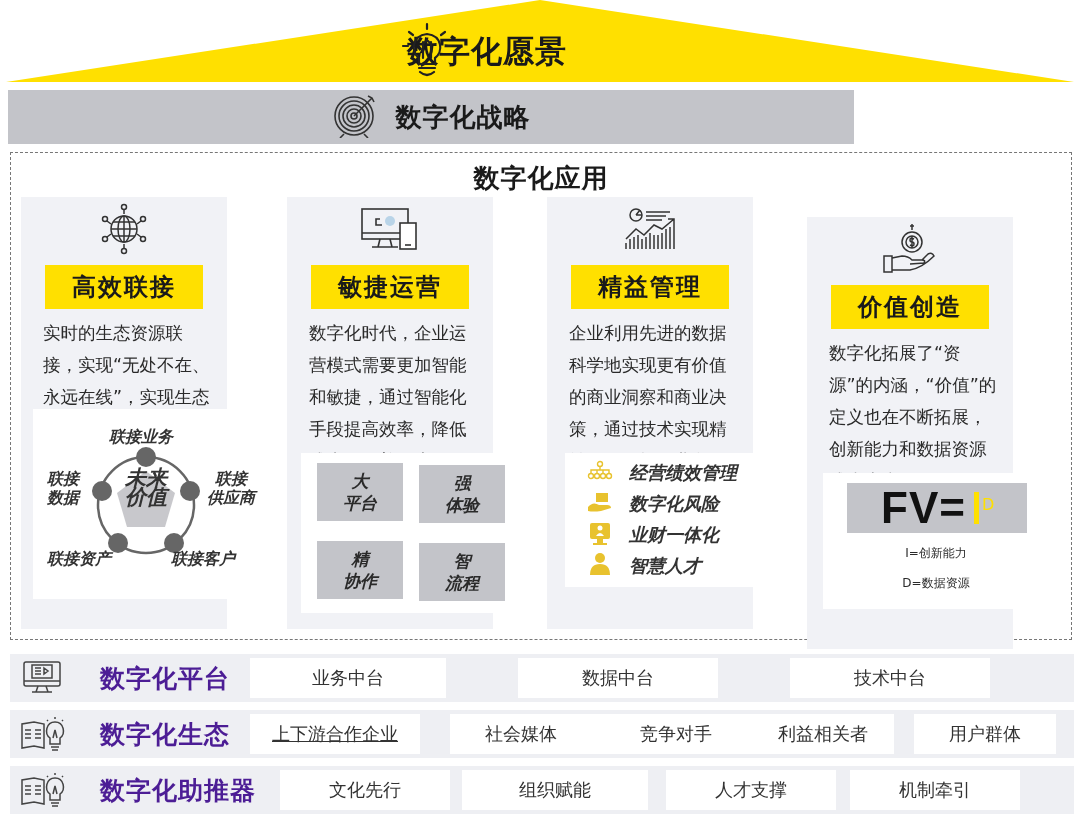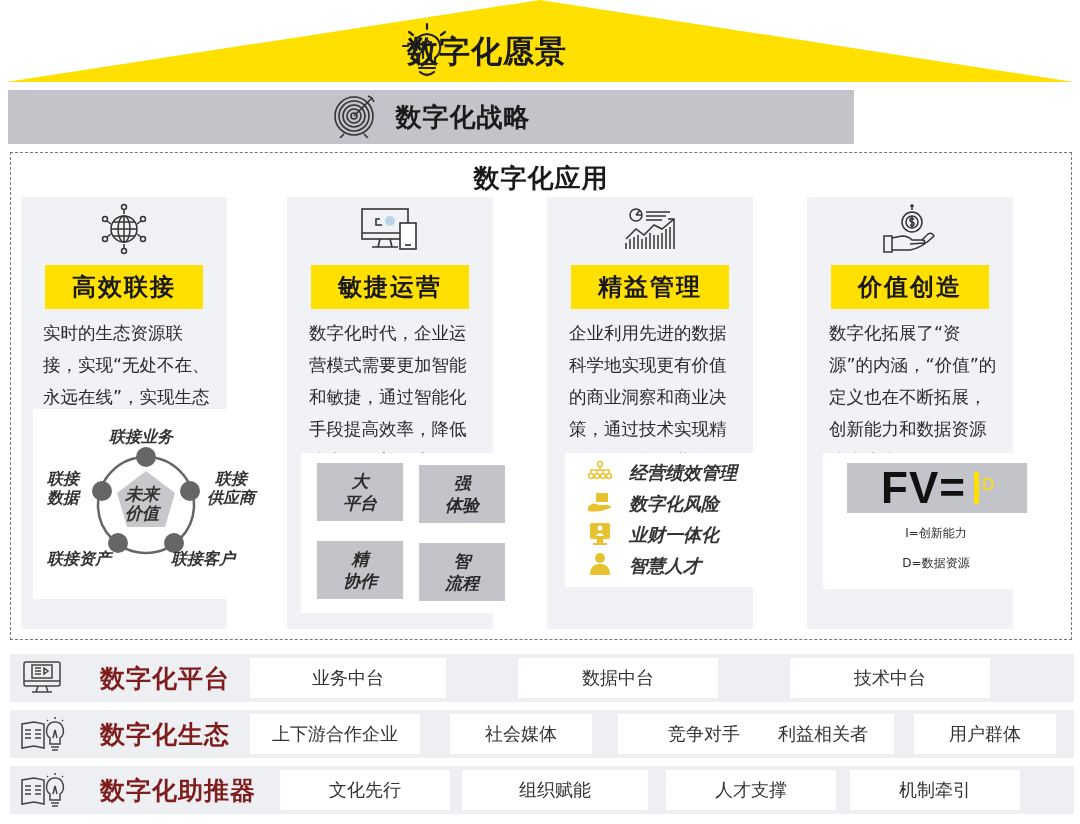--- a/index.html
+++ b/index.html
@@ -43,21 +43,21 @@
   .fvpanel { position: absolute; left: 16px; top: 256px; width: 226px; height: 136px; }
   .fv { position: absolute; left: 24px; top: 10px; width: 180px; height: 50px; background: #c3c4c9; display: flex; align-items: center; padding-left: 34px; }
   .fv .main { font-size: 44px; font-weight: bold; color: #111; letter-spacing: 1px; font-family: "Liberation Sans", sans-serif; }
   .fv .ibar { display: inline-block; width: 5px; height: 32px; background: #ffe000; margin-left: 8px; }
   .fv .d { font-size: 16px; color: #ffe000; margin-left: 3px; margin-top: -8px; }
   .fv-legend { position: absolute; left: 0; right: 0; text-align: center; font-size: 12px; color: #2a2a2a; }
 
   
   .row { position: absolute; left: 10px; width: 1064px; height: 48px; background: #eeeff3; }
   .row .ricon { position: absolute; left: 10px; top: 6px; width: 44px; height: 36px; }
-  .row .rlabel { position: absolute; left: 90px; top: 0; height: 48px; display: flex; align-items: center; font-size: 25px; font-weight: bold; color: #7f1d1d; letter-spacing: 1px; }
+  .row .rlabel { position: absolute; left: 90px; top: 0; height: 48px; display: flex; align-items: center; font-size: 25px; font-weight: bold; color: #4c1d95; letter-spacing: 1px; }
   .chip { position: absolute; top: 4px; height: 40px; background: #ffffff; display: flex; align-items: center; justify-content: center; font-size: 18px; color: #333; }
 </style>
 </head>
 <body>
 
 <div class="roof">
   <svg width="1068" height="84" viewBox="0 0 1068 84">
     <polygon points="0,82 534,0 1068,82" fill="#ffe000"></polygon>
   </svg>
   <div class="roof-title">
@@ -121,21 +121,21 @@
         </g>
         <polygon points="113,62 142,84 132,118 94,118 84,84" fill="#c8c8cc"></polygon>
         <g fill="#666">
           <circle cx="113" cy="48" r="10"></circle>
           <circle cx="157" cy="82" r="10"></circle>
           <circle cx="141" cy="134" r="10"></circle>
           <circle cx="85" cy="134" r="10"></circle>
           <circle cx="69" cy="82" r="10"></circle>
         </g>
       </svg>
-      <div class="net-label" style="left:92px;top:76px;font-size:17px;">未来<br>价值</div>
+      <div class="net-label" style="left:92px;top:60px;font-size:21px;">未来<br>价值</div>
       <div class="net-label" style="left:76px;top:18px;">联接业务</div>
       <div class="net-label" style="left:166px;top:60px;width:64px;">联接<br>供应商</div>
       <div class="net-label" style="left:138px;top:140px;">联接客户</div>
       <div class="net-label" style="left:14px;top:140px;">联接资产</div>
       <div class="net-label" style="left:14px;top:60px;">联接<br>数据</div>
     </div>
   </div>
 
   <div class="card" style="left:276px;">
     <div class="icon">
@@ -228,21 +228,21 @@
                 <circle cx="13" cy="6" r="5"></circle>
                 <path d="M3 23 Q3 12 13 12 Q23 12 23 23 Z"></path>
               </g>
             </svg>
         </span>
         <span class="txt">智慧人才</span>
       </div>
     </div>
   </div>
 
-  <div class="card" style="left:796px;">
+  <div class="card" style="left:796px;margin-top:20px;">
     <div class="icon">
       <svg width="56" height="54" viewBox="0 0 56 54">
         <g stroke="#333" stroke-width="1.5" fill="none">
           <path d="M30 2 L30 8 M28 4 L32 4"></path>
           <circle cx="30" cy="20" r="10"></circle>
             <circle cx="30" cy="20" r="6"></circle>
           <path d="M32 17 Q28 15 28 18 Q28 20 30 20 Q32 20 32 22 Q32 25 28 23 M30 14 L30 26"></path>
           <rect x="2" y="34" width="8" height="16"></rect>
           <path d="M10 36 L20 34 Q26 34 30 38 L40 38 Q44 38 42 41 L28 42 M10 48 L28 48 Q40 46 52 34 Q50 30 46 32 L40 38"></path>
         </g>
@@ -285,23 +285,23 @@
         <g stroke="#444" stroke-width="1.5" fill="none">
           <path d="M2 8 L2 32 L14 30 L24 32 L24 8 L14 6 Z"></path>
           <path d="M5 14 L11 14 M5 18 L11 18 M5 22 L11 22 M15 14 L21 14 M15 18 L21 18 M15 22 L21 22"></path>
           <path d="M30 22 C24 18 26 6 35 6 C44 6 46 18 40 22 L40 28 L30 28 Z"></path>
           <path d="M33 22 L35 14 L37 22 M31 31 L39 31 M32 34 L38 34"></path>
           <path d="M35 1 L35 3 M27 4 L28 5 M43 4 L42 5"></path>
         </g>
       </svg>
   </span>
   <span class="rlabel">数字化生态</span>
-  <span class="chip" style="left:240px;width:170px;">上下游合作企业</span>
+  <span class="chip" style="left:240px;width:170px;text-decoration:underline;">上下游合作企业</span>
   <span class="chip" style="left:440px;width:142px;">社会媒体</span>
-  <span class="chip" style="left:580px;width:172px;margin-left:28px;">竞争对手</span>
+  <span class="chip" style="left:580px;width:172px;">竞争对手</span>
   <span class="chip" style="left:742px;width:142px;">利益相关者</span>
   <span class="chip" style="left:904px;width:142px;">用户群体</span>
 </div>
 
 <div class="row" style="top:766px;">
   <span class="ricon">
     <svg width="48" height="38" viewBox="0 0 48 38">
         <g stroke="#444" stroke-width="1.5" fill="none">
           <path d="M2 8 L2 32 L14 30 L24 32 L24 8 L14 6 Z"></path>
           <path d="M5 14 L11 14 M5 18 L11 18 M5 22 L11 22 M15 14 L21 14 M15 18 L21 18 M15 22 L21 22"></path>

